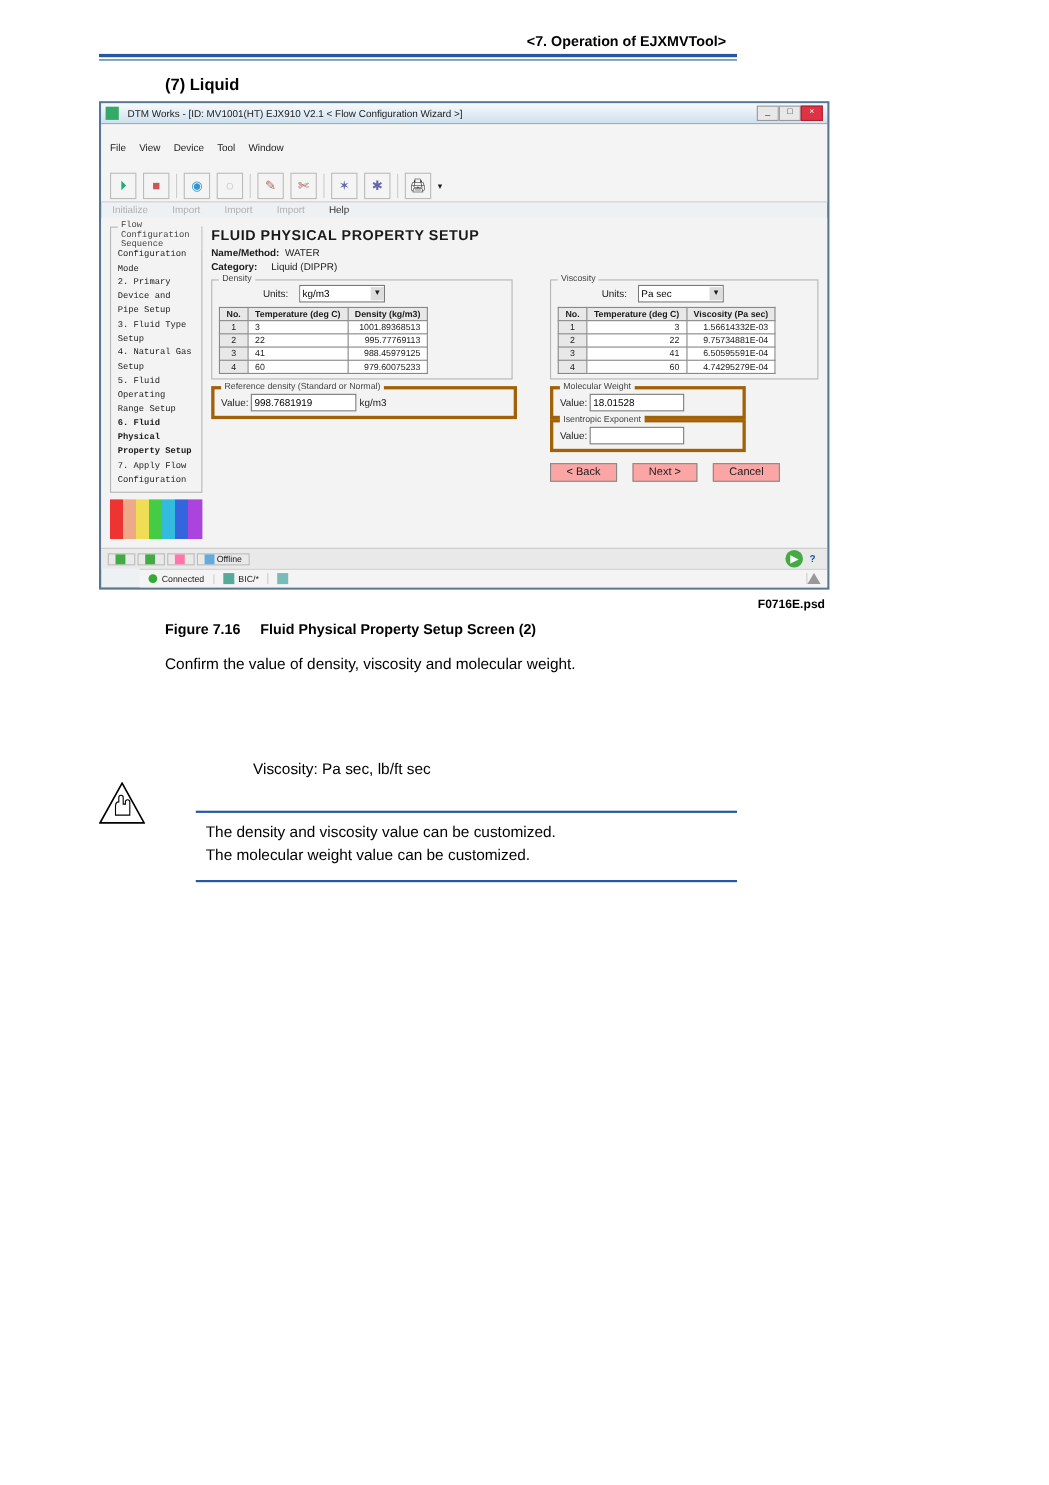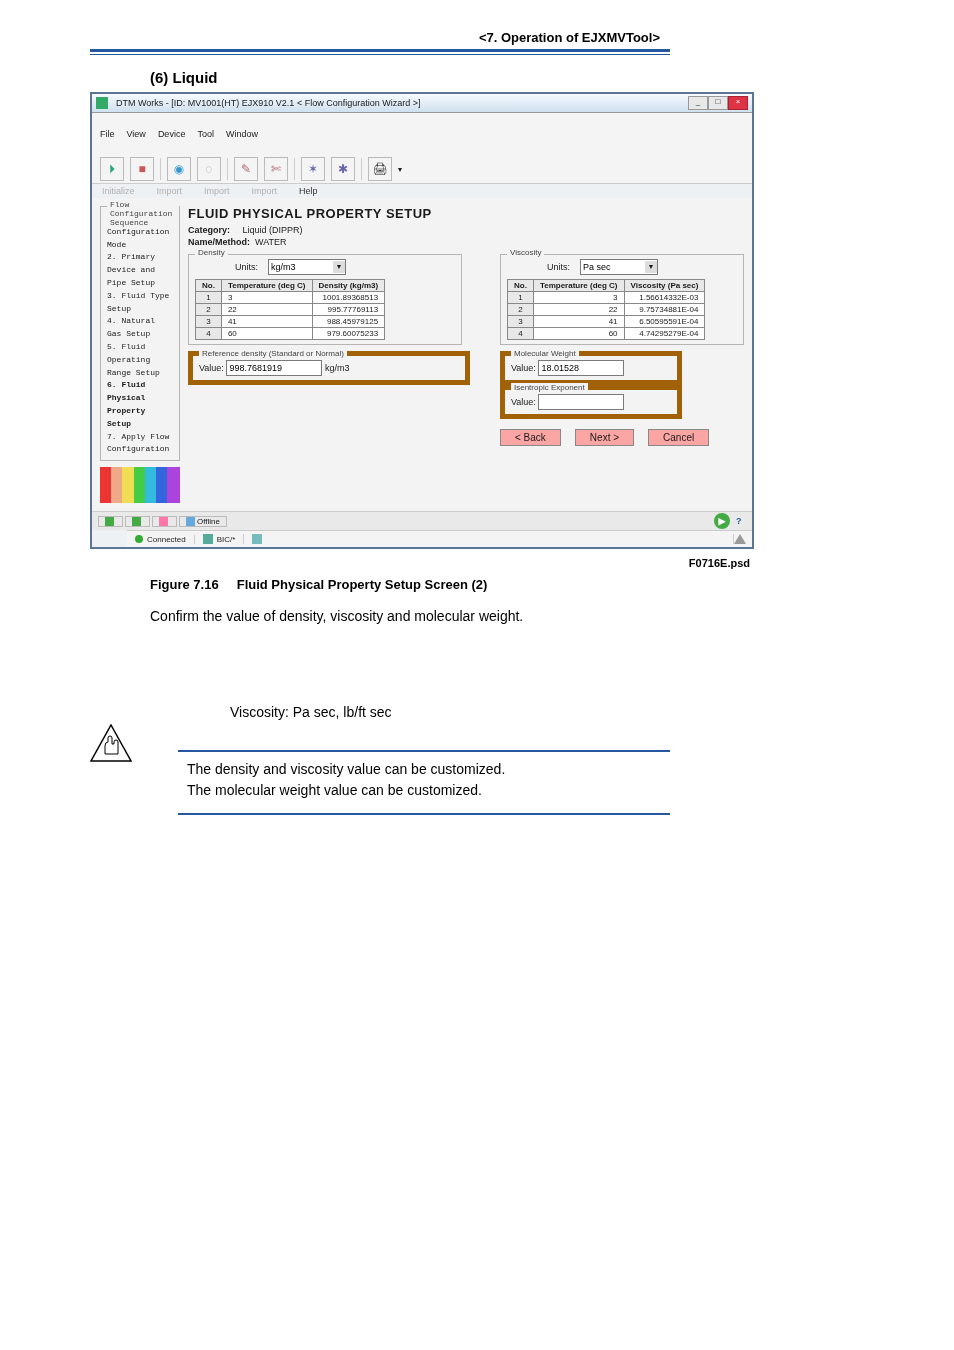--- a/index.html
+++ b/index.html
@@ -87,21 +87,21 @@
   .combobox { border:1px solid #7a7a7a; background:#fff; display:inline-flex; align-items:center; height:14px;}
   .combobox input { border:none; width:60px; height:12px; font-size:9px; padding:0 2px;}
   .combobox .arrow { width:12px; height:12px; background:#ddd; text-align:center; line-height:12px; font-size:7px;}
 
   table.grid { border-collapse:collapse; font-size:8px; margin-top:2px;}
   table.grid th, table.grid td { border:1px solid #888; padding:1px 6px; text-align:left; background:#fff;}
   table.grid th { background:#e8e8e8; text-align:left;}
   table.grid td.rownum { background:#e8e8e8; text-align:center;}
   table.grid td.r { text-align:right;}
 
-  .small-fs { border:5px solid #a16207; padding:4px 6px; position:relative; font-size:9px;}
+  .small-fs { border:3px solid #a16207; padding:4px 6px; position:relative; font-size:9px;}
   .small-fs .fs-title { top:-7px;}
   .val-input { border:1px solid #7a7a7a; background:#fff; height:14px; width:90px; font-size:9px; padding:0 2px;}
   .small-fs.ref { width:260px;}
 
   .btn-row { display:flex; gap:14px; margin-top:10px; justify-content:flex-start;}
   .btn { border:1px solid #888; background:#fca5a5; padding:2px 14px; font-size:10px;}
 
   .tabbar { display:flex; align-items:center; gap:2px; padding:0 6px; height:18px; background:#e9e9e9; border-top:1px solid #ccc;}
   .tab { border:1px solid #bbb; padding:0px 6px; font-size:8px; display:flex; align-items:center; gap:2px;}
   .tab .ticon { width:9px; height:9px; display:inline-block; }
@@ -135,21 +135,21 @@
 </style>
 </head>
 <body>
 
 <div class="page">
 
   <div class="header-row">&lt;7.  Operation of EJXMVTool&gt;</div>
   <hr class="hr1">
   <hr class="hr2">
 
-  <div class="section-head">(6)   Liquid</div>
+  <div class="section-head">(7)   Liquid</div>
 
   <div class="screenshot">
     <div class="titlebar">
       <div style="display:flex;align-items:center;gap:4px;">
         <span class="icon"></span>
         <span>DTM Works - [ID: MV1001(HT) EJX910 V2.1 &lt; Flow Configuration Wizard &gt;]</span>
       </div>
       <div class="win-btns">
         <span>_</span>
         <span>□</span>
@@ -203,22 +203,22 @@
             <li class="current">6. Fluid Physical Property Setup</li>
             <li>7. Apply Flow Configuration</li>
           </ul>
         </div>
         <div class="rainbow"></div>
       </div>
 
       <div class="main">
         <div class="big-title">FLUID PHYSICAL PROPERTY SETUP</div>
         <div class="cat-row">
+          <div><b>Name/Method:</b>&nbsp;&nbsp;<span>WATER</span></div>
           <div><b>Category:</b>&nbsp;&nbsp;&nbsp;&nbsp;&nbsp;<span>Liquid (DIPPR)</span></div>
-          <div><b>Name/Method:</b>&nbsp;&nbsp;<span>WATER</span></div>
         </div>
 
         <div class="columns">
 
           <div class="col">
             <div class="fs" style="width:260px;">
               <div class="fs-title">Density</div>
               <div class="units-row">
                 <label>Units:</label>
                 <div class="combobox">

